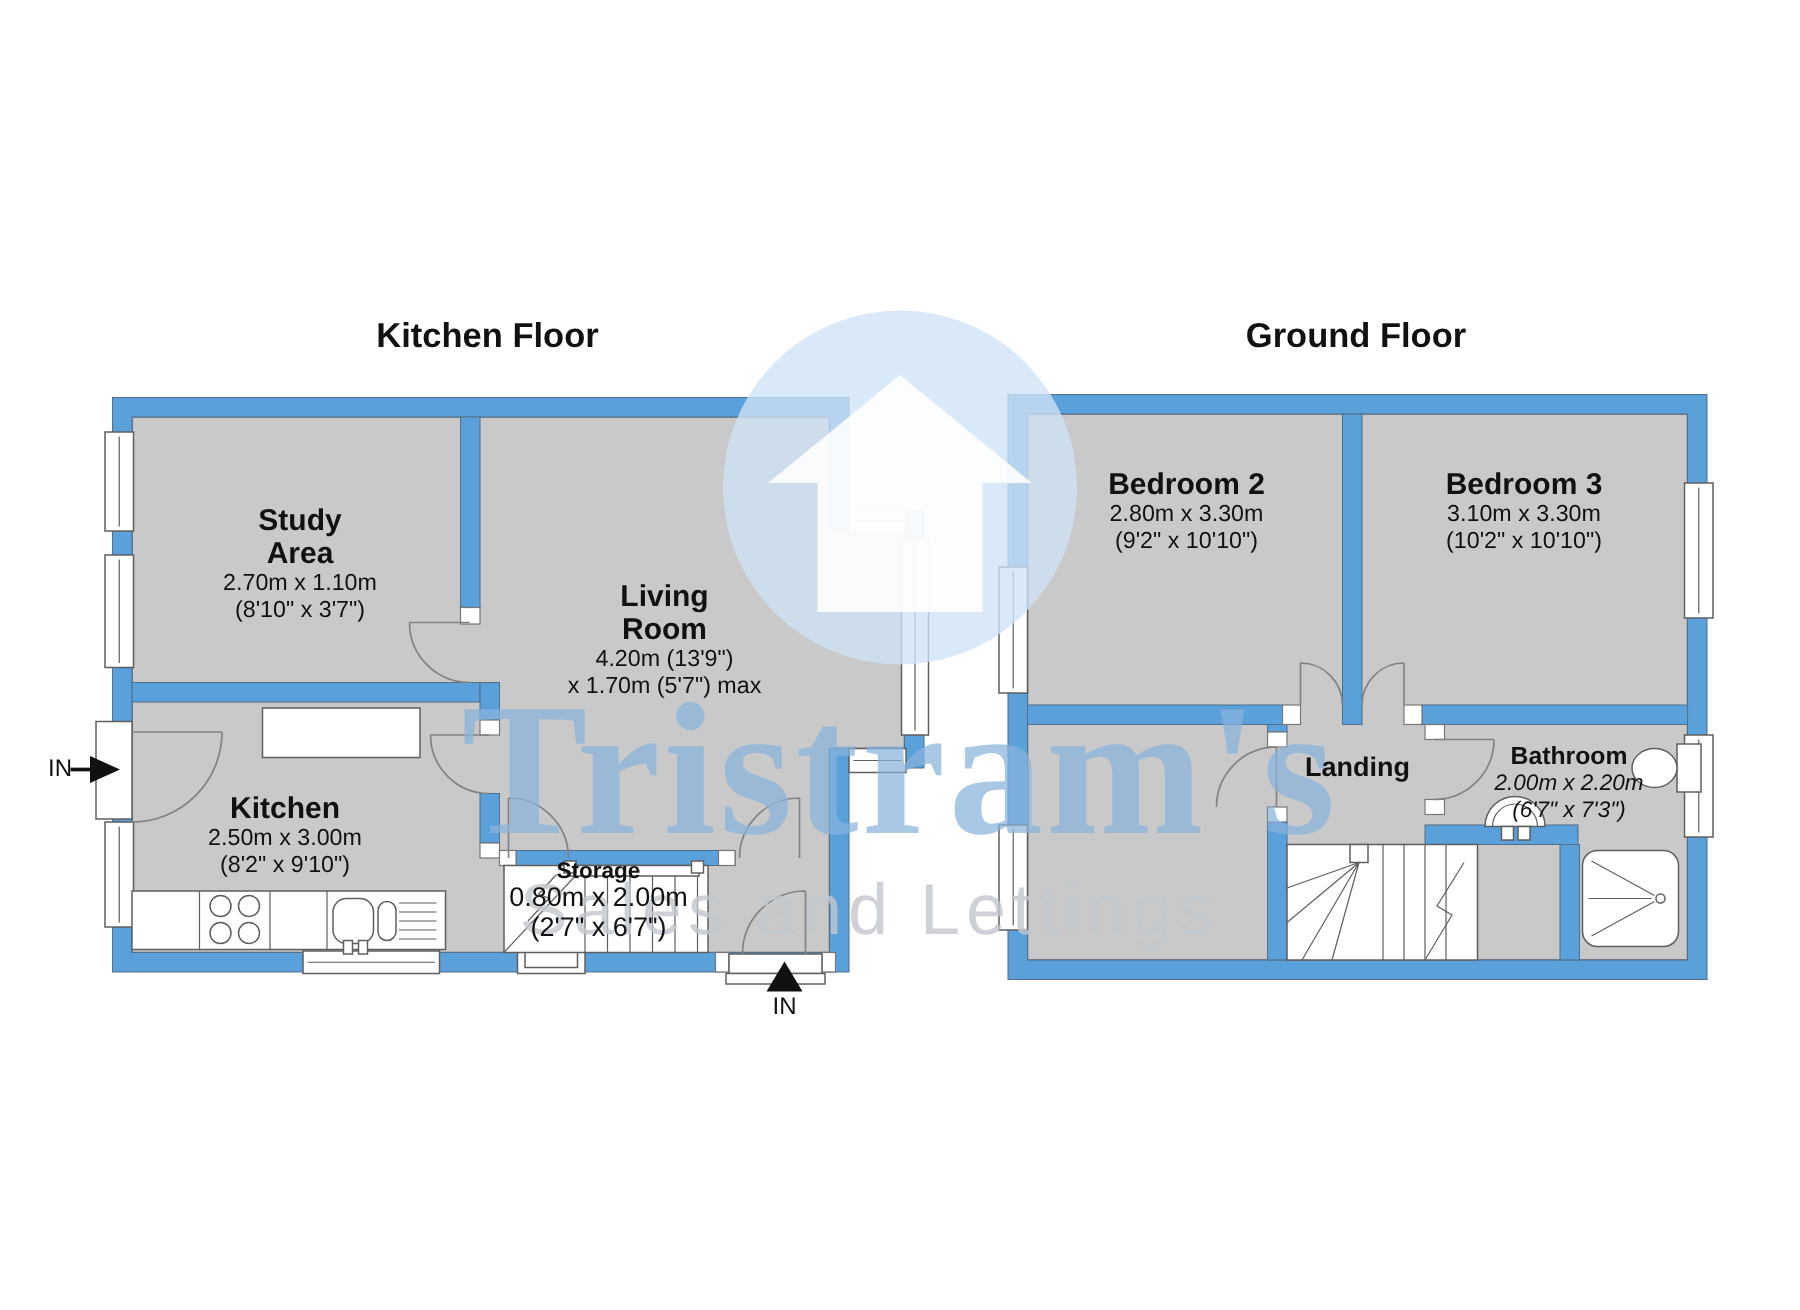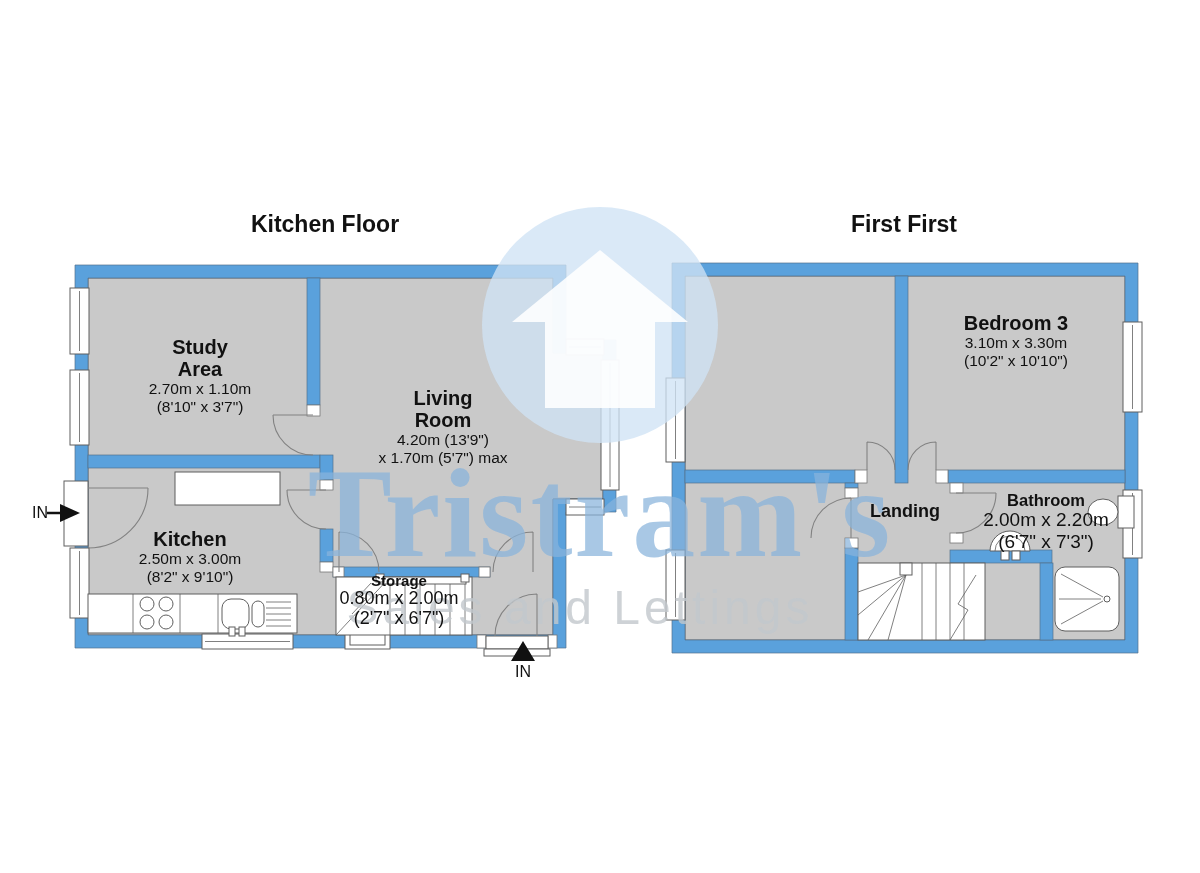--- a/index.html
+++ b/index.html
@@ -23,21 +23,21 @@
   
   .floor-title{position:absolute;transform:translate(-50%,-50%);font-size:23px;font-weight:700;
                color:#111;white-space:nowrap;z-index:3;}
   .room-label{position:absolute;transform:translate(-50%,-50%);text-align:center;color:#111;
               z-index:3;white-space:nowrap;}
   .room-label .rn{font-weight:700;font-size:20px;line-height:1.1;}
   .room-label .rd{font-size:15.5px;line-height:1.16;}
   .room-label.small .rn{font-size:15px;line-height:1.05;}
   .room-label.small .rd{font-size:18px;line-height:1.1;}
   .room-label.mid .rn{font-size:16.5px;}
-  .room-label.mid .rd{font-size:19px;line-height:1.16;}
+  .room-label.mid .rd{font-size:15px;line-height:1.16;font-style:italic;}
   .room-label.solo .rn{font-size:18px;}
   .in-label{position:absolute;transform:translate(-50%,-50%);font-size:16px;font-weight:400;
             color:#111;z-index:3;}
   .wm-brand{position:absolute;left:600px;top:514px;transform:translate(-50%,-50%);
             font-family:"Liberation Serif",serif;font-weight:700;font-size:126px;letter-spacing:2px;
             color:var(--wm-blue,#89b4dc);opacity:.72;z-index:2;white-space:nowrap;}
   .wm-tagline{position:absolute;left:580px;top:607px;transform:translate(-50%,-50%);
             font-family:Liberation Sans, sans-serif;font-size:48px;letter-spacing:4px;
             color:var(--wm-gray,#c2c8cd);opacity:.8;z-index:2;white-space:nowrap;}
 </style>
@@ -234,21 +234,21 @@
     <g>
       <circle class="wm-circle" cx="600" cy="325" r="118"></circle>
       <polygon class="wm-house" points="600,250 688,322 655,322 655,408 545,408 545,322 512,322"></polygon>
     </g>
   </svg>
 
   <div class="wm-brand">Tristram's</div>
   <div class="wm-tagline">Sales and Lettings</div>
 
   <div class="floor-title" style="left:325px;top:224px">Kitchen Floor</div>
-  <div class="floor-title" style="left:904px;top:224px">First First</div>
+  <div class="floor-title" style="left:904px;top:224px">Ground Floor</div>
 
   <div class="room-label" style="left:200px;top:376px">
     <div class="rn">Study</div>
     <div class="rn">Area</div>
     <div class="rd">2.70m x 1.10m</div>
     <div class="rd">(8'10" x 3'7")</div>
   </div>
   <div class="room-label" style="left:443px;top:427px">
     <div class="rn">Living</div>
     <div class="rn">Room</div>
@@ -259,20 +259,25 @@
     <div class="rn">Kitchen</div>
     <div class="rd">2.50m x 3.00m</div>
     <div class="rd">(8'2" x 9'10")</div>
   </div>
   <div class="room-label small" style="left:399px;top:601px">
     <div class="rn">Storage</div>
     <div class="rd">0.80m x 2.00m</div>
     <div class="rd">(2'7" x 6'7")</div>
   </div>
 
+  <div class="room-label" style="left:791px;top:341px">
+    <div class="rn">Bedroom 2</div>
+    <div class="rd">2.80m x 3.30m</div>
+    <div class="rd">(9'2" x 10'10")</div>
+  </div>
   <div class="room-label" style="left:1016px;top:341px">
     <div class="rn">Bedroom 3</div>
     <div class="rd">3.10m x 3.30m</div>
     <div class="rd">(10'2" x 10'10")</div>
   </div>
   <div class="room-label solo" style="left:905px;top:512px">
     <div class="rn">Landing</div>
   </div>
   <div class="room-label mid" style="left:1046px;top:522px">
     <div class="rn">Bathroom</div>

